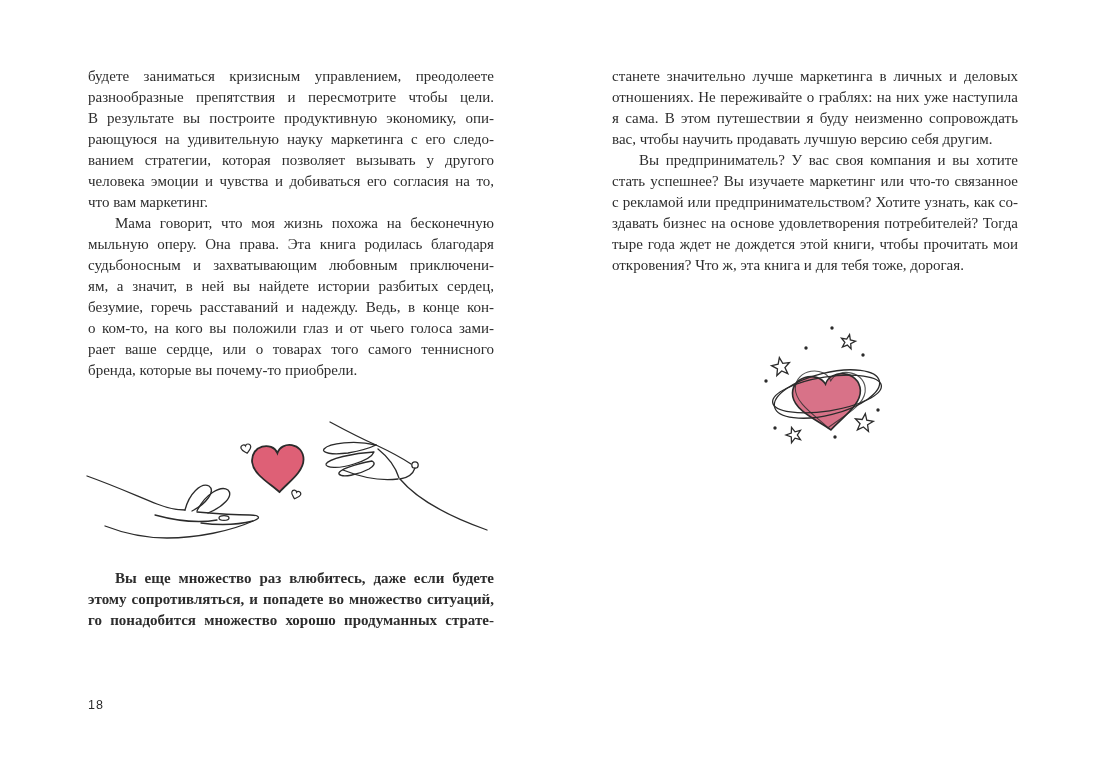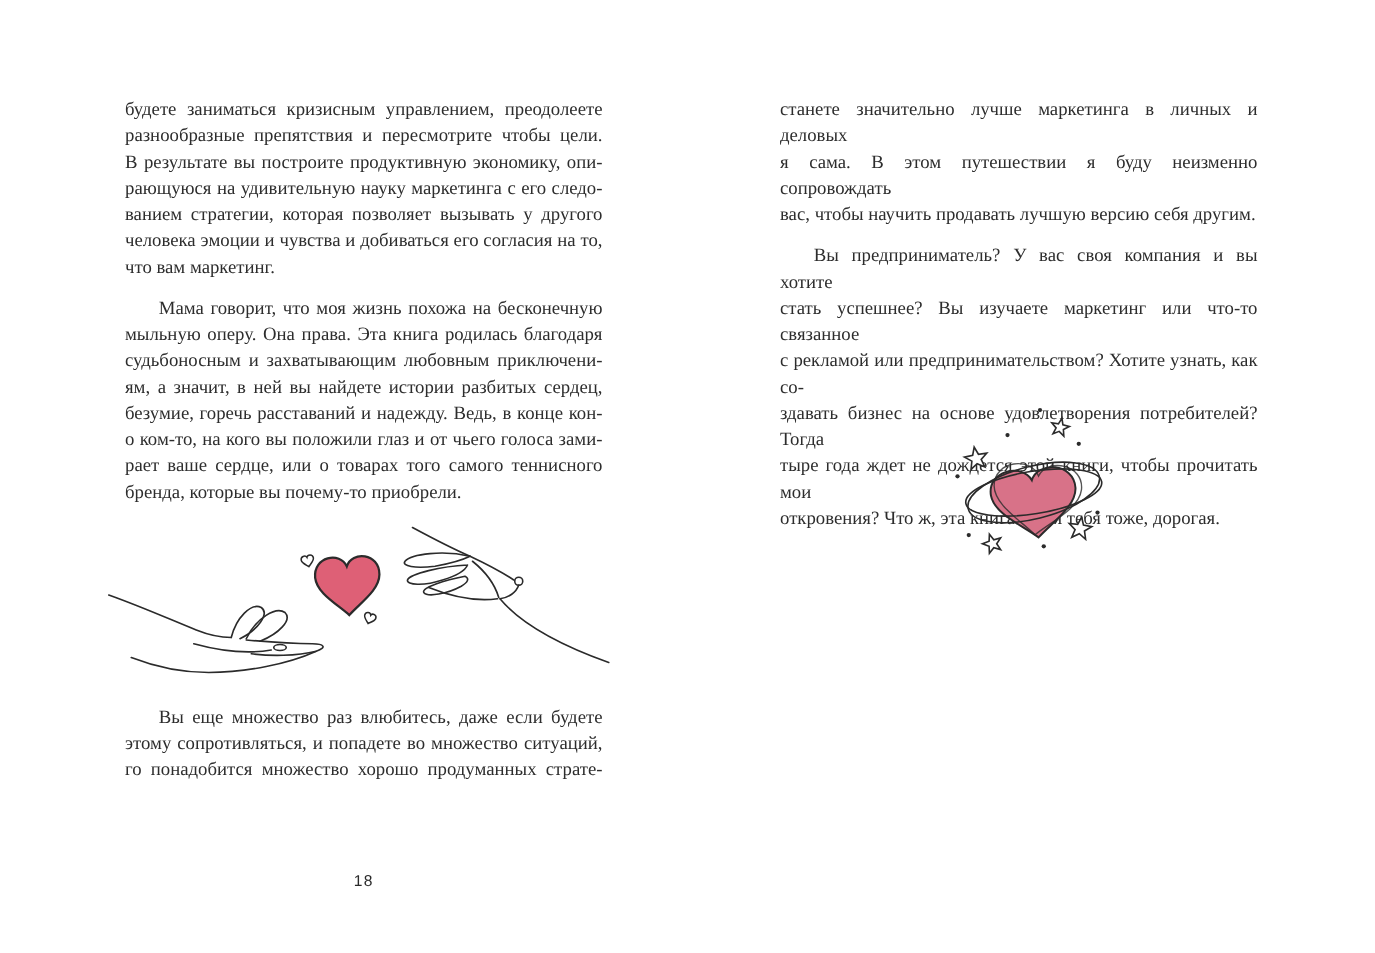--- a/index.html
+++ b/index.html
@@ -11,37 +11,37 @@
     font-family: "Liberation Serif", "DejaVu Serif", serif;
     color: #2d2d2d;
   }
   .spread { position: absolute; inset: 0; }
   .text-block {
     position: absolute;
     width: 406px;
     font-size: 15px;
     line-height: 21px;
   }
-  .para { margin: 12px; }
+  .para { margin: 0; }
   .line {
     text-align: justify;
     text-align-last: justify;
     white-space: normal;
   }
   .line.last { text-align-last: left; }
   .para.indent .line:first-child { text-indent: 27px; }
 
   .lt-top    { left: 88px;  top: 66px; }
-  .lt-bottom { left: 88px;  top: 552px; }
+  .lt-bottom { left: 88px;  top: 568px; font-weight: bold; }
   .rt-top    { left: 612px; top: 66px; }
 
   .pagenum {
     position: absolute;
     left: 88px; top: 698px; width: 406px;
-    text-align: center;
+    text-align: left;
     font-family: "Liberation Sans", "DejaVu Sans", sans-serif;
     font-size: 12.5px;
     letter-spacing: 1px;
     color: #2b2b2b;
   }
 
   .illus { position: absolute; }
   .illus-left  { left: 85px;  top: 412px; }
   .illus-right { left: 758px; top: 315px; }
 
@@ -123,20 +123,21 @@
         </div>
       </div>
 
     <div class="pagenum">18</div>
   </section>
 
   <section>
     <div class="text-block rt-top">
         <div class="para">
           <div class="line">станете значительно лучше маркетинга в личных и деловых</div>
+          <div class="line">отношениях. Не переживайте о граблях: на них уже наступила</div>
           <div class="line">я сама. В этом путешествии я буду неизменно сопровождать</div>
           <div class="line last">вас, чтобы научить продавать лучшую версию себя другим.</div>
         </div>
         <div class="para indent">
           <div class="line">Вы предприниматель? У вас своя компания и вы хотите</div>
           <div class="line">стать успешнее? Вы изучаете маркетинг или что-то связанное</div>
           <div class="line">с рекламой или предпринимательством? Хотите узнать, как со-</div>
           <div class="line">здавать бизнес на основе удовлетворения потребителей? Тогда</div>
           <div class="line">тыре года ждет не дождется этой книги, чтобы прочитать мои</div>
           <div class="line last">откровения? Что ж, эта книга и для тебя тоже, дорогая.</div>

